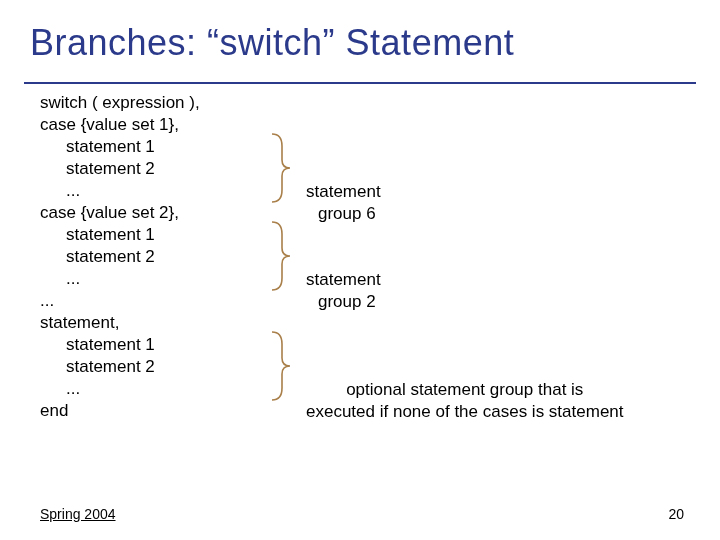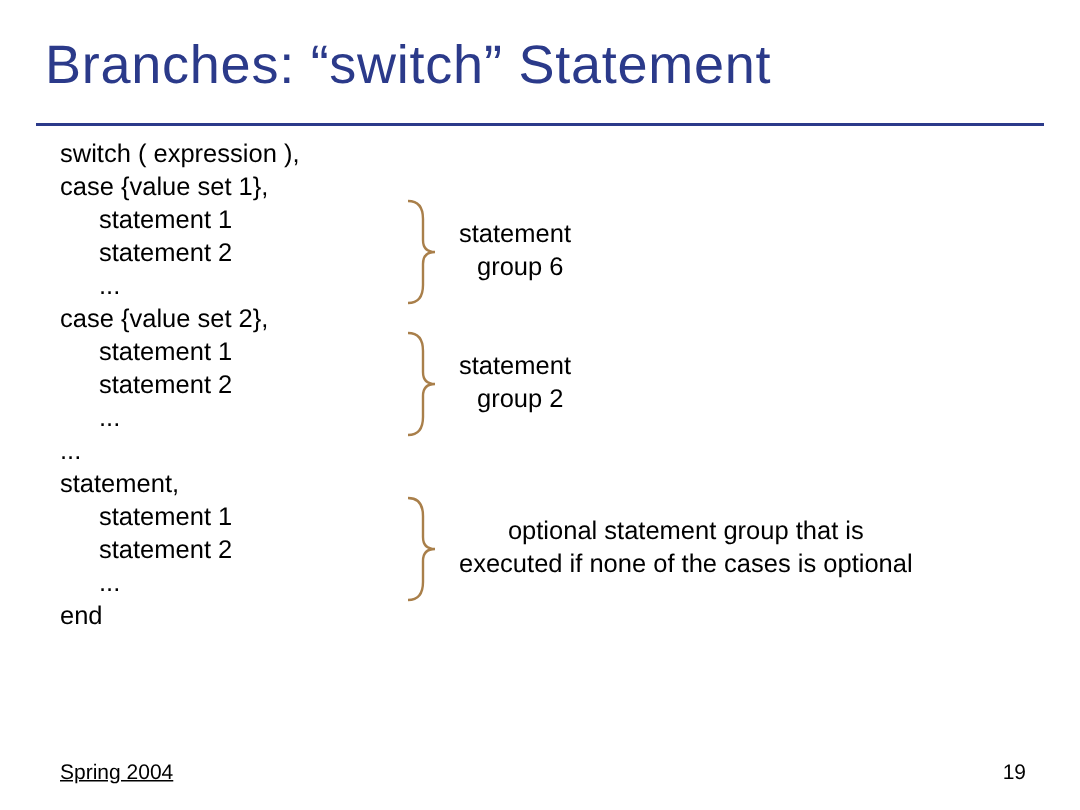--- a/index.html
+++ b/index.html
@@ -45,20 +45,21 @@
     font-family: Verdana, Geneva, sans-serif;
   }
   .code .indent {
     padding-left: 26px;
     display: block;
   }
   .annot {
     position: absolute;
     font-size: 17px;
     line-height: 22px;
+    margin-top: 36px;
   }
   .brace {
     position: absolute;
   }
   .brace svg { display:block; }
   .footer-left {
     position: absolute;
     left: 40px;
     bottom: 18px;
     font-size: 14px;
@@ -125,19 +126,19 @@
     <div style="padding-left:12px;">group 2</div>
   </div>
 
   <div class="brace" style="left:270px; top:330px;">
     <svg width="22" height="72" viewBox="0 0 22 72">
       <path d="M2 2 Q12 2 12 14 L12 28 Q12 36 20 36 Q12 36 12 44 L12 58 Q12 70 2 70" fill="none" stroke="#a97f4a" stroke-width="1.6"></path>
     </svg>
   </div>
   <div class="annot" style="left:306px; top:343px;text-align:center;">
     <div>optional statement group that is</div>
-    <div>executed if none of the cases is optional</div>
+    <div>executed if none of the cases is statement</div>
   </div>
 
   <div class="footer-left">Spring 2004</div>
-  <div class="footer-right">19</div>
+  <div class="footer-right">20</div>
 
 </div>
 
 </body></html>

